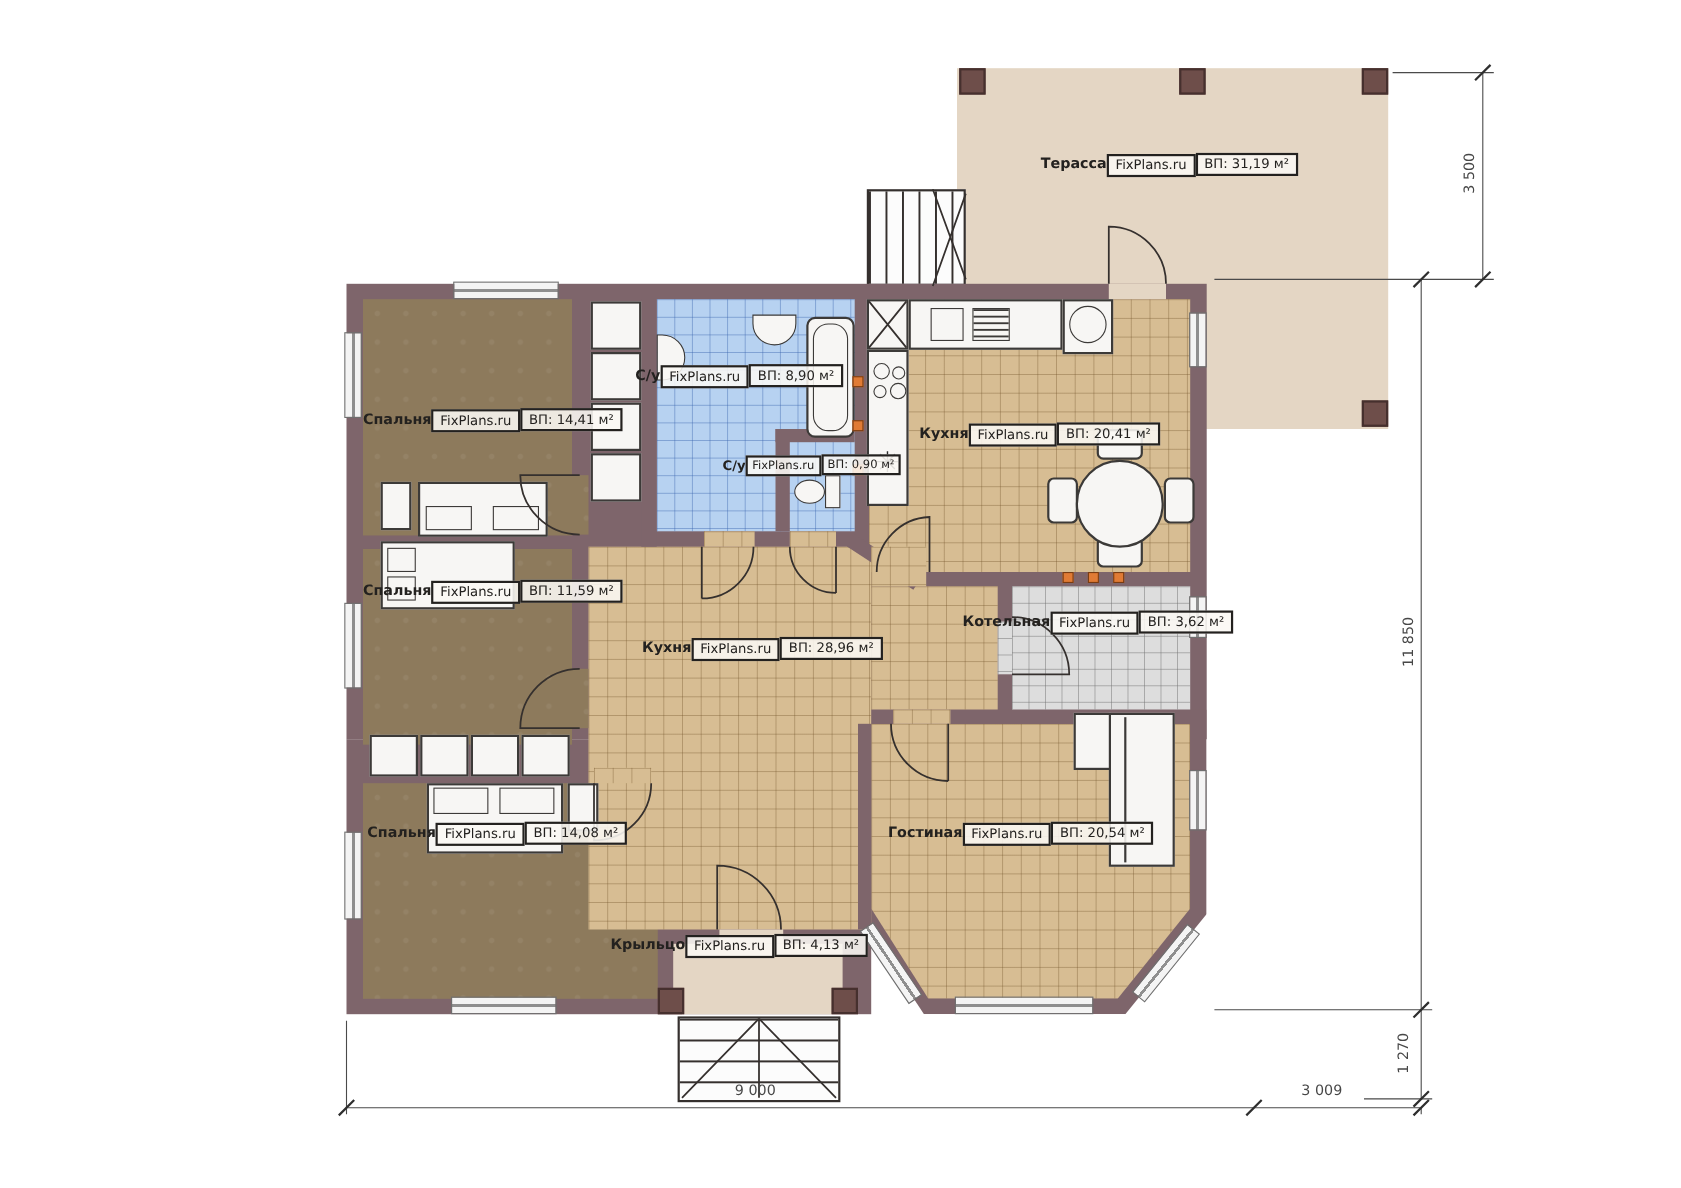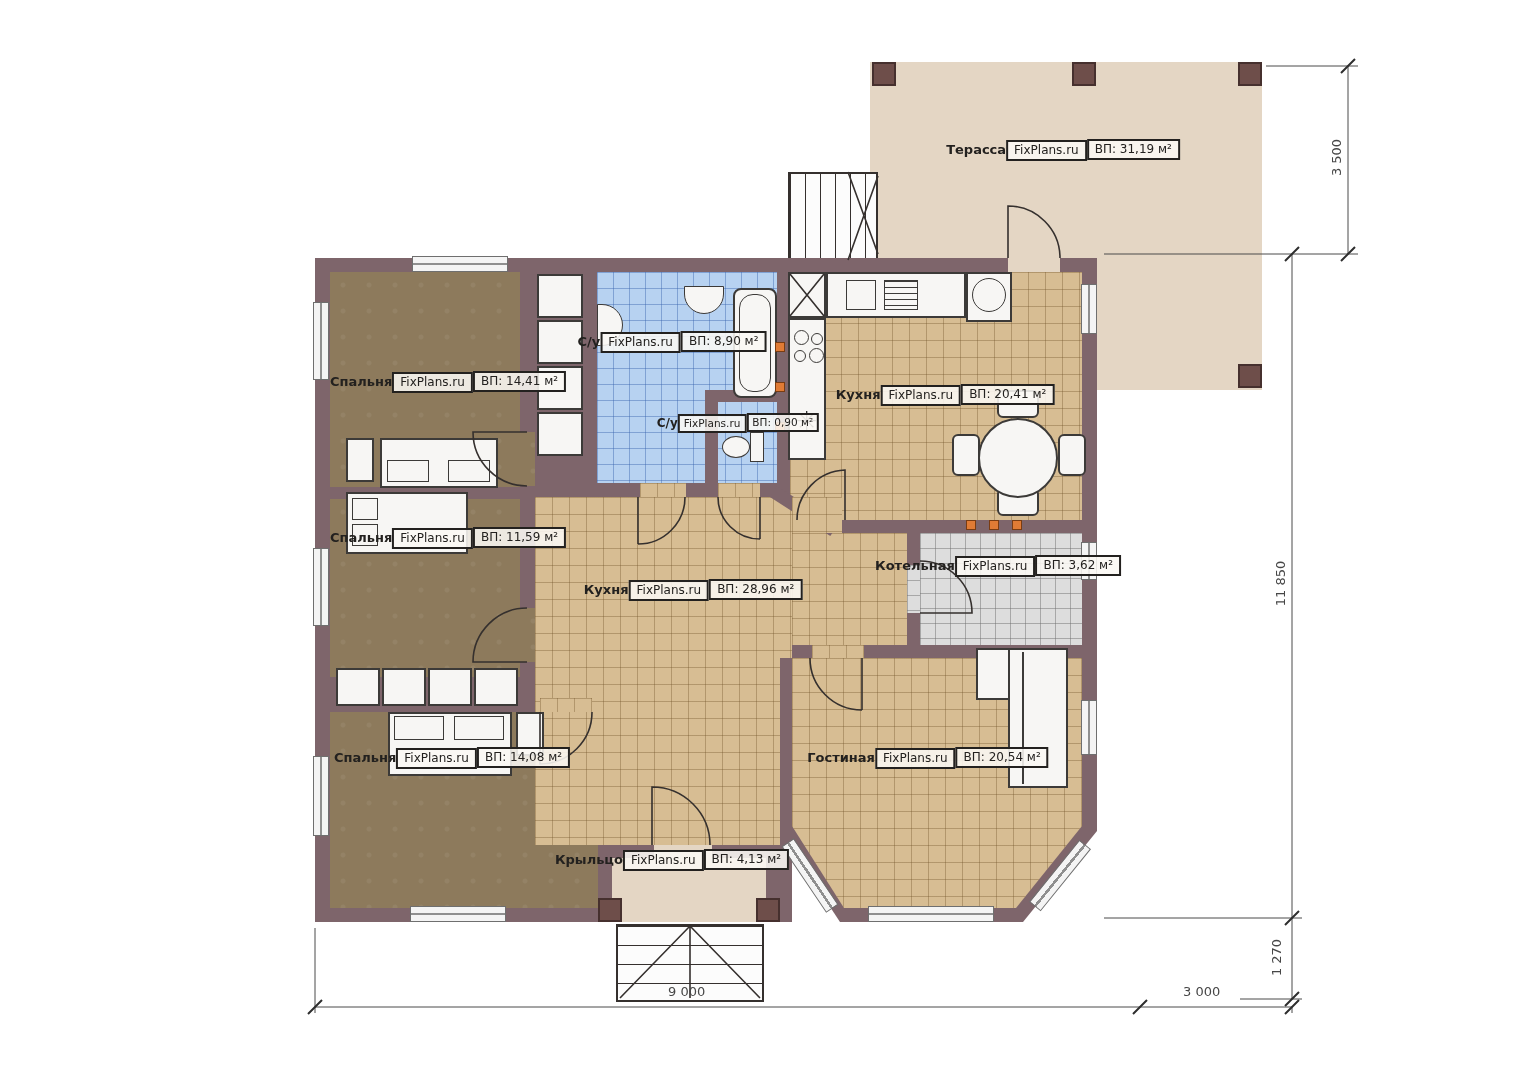--- a/index.html
+++ b/index.html
@@ -259,15 +259,15 @@
   <div class="room-label" style="left:672px;top:850px;">
     <div class="room-name">Крыльцо</div>
     <div class="label-box">FixPlans.ru</div>
     <div class="label-box">ВП: 4,13 м²</div>
   </div>
 
   <div class="dim v" style="left:1318px;top:150px;">3 500</div>
   <div class="dim v" style="left:1258px;top:576px;">11 850</div>
   <div class="dim v" style="left:1258px;top:950px;">1 270</div>
   <div class="dim" style="left:668px;top:984px;">9 000</div>
-  <div class="dim" style="left:1183px;top:984px;">3 000</div>
+  <div class="dim" style="left:1183px;top:984px;">3 009</div>
 
 </div>
 
 </body></html>

